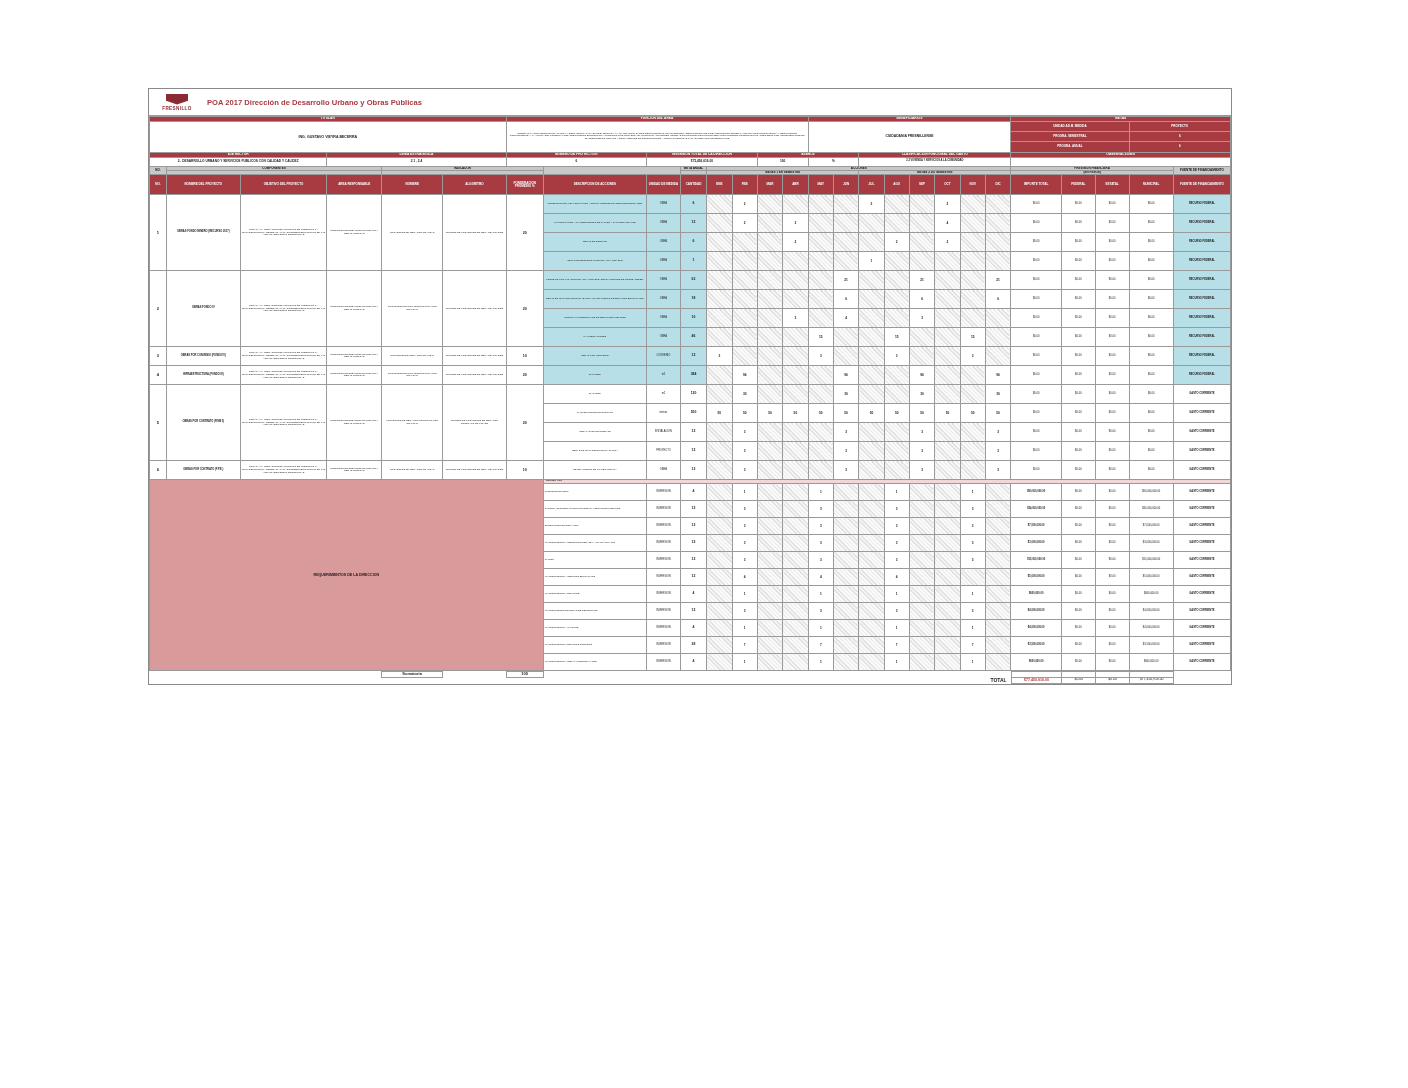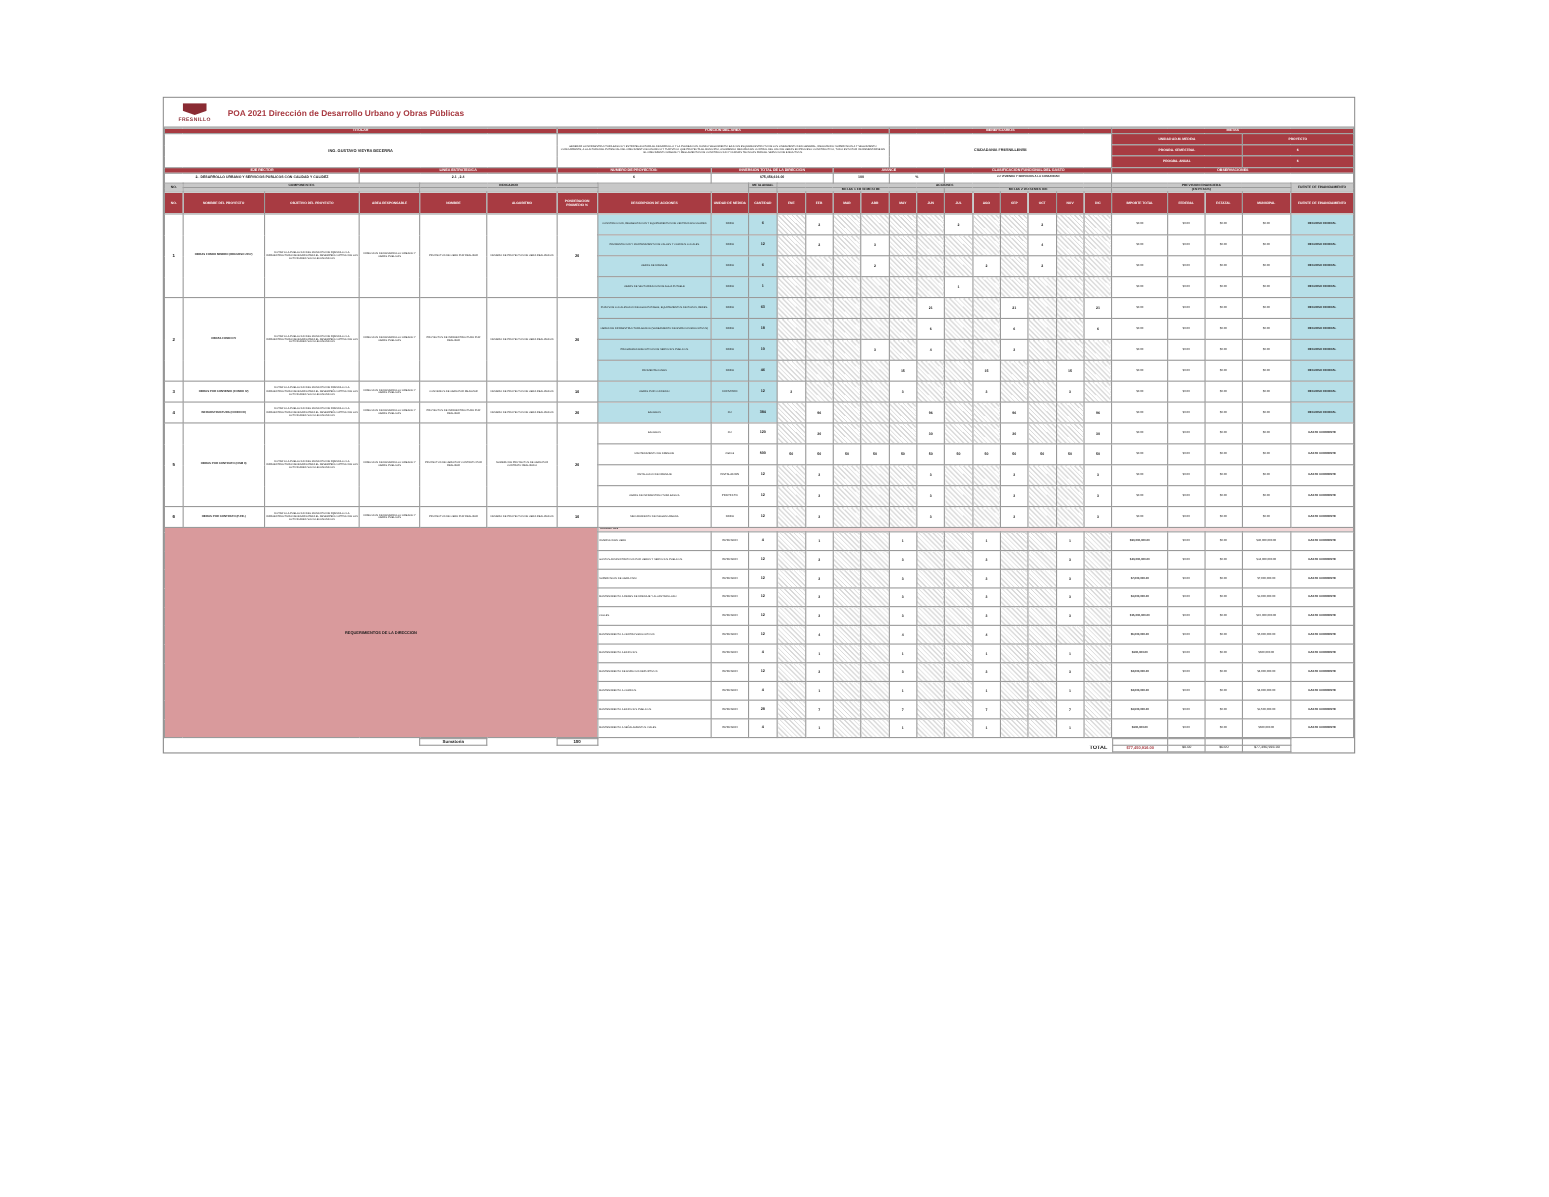--- a/index.html
+++ b/index.html
@@ -111,21 +111,21 @@
 <body>
 
 <div class="page">
   <div class="sheet">
 
     <div class="titlebar">
       <div class="logo">
         <div class="crest"></div>
         <div class="lname">FRESNILLO</div>
       </div>
-      <div class="doc-title">POA 2021 Dirección de Desarrollo Urbano y Obras Públicas</div>
+      <div class="doc-title">POA 2017 Dirección de Desarrollo Urbano y Obras Públicas</div>
     </div>
 
     <table>
       <colgroup>
         <col style="width:16px">
         <col style="width:70px">
         <col style="width:82px">
         <col style="width:52px">
         <col style="width:58px">
         <col style="width:60px">

